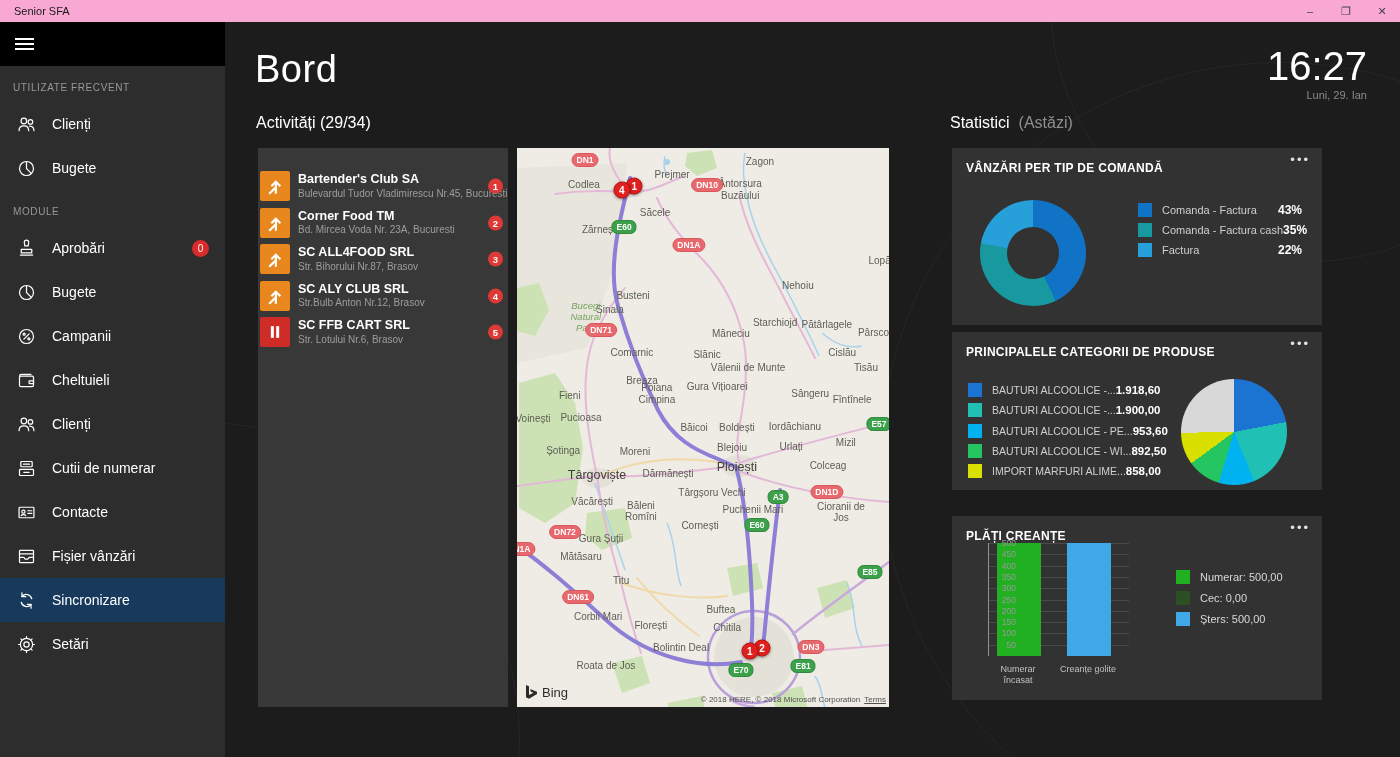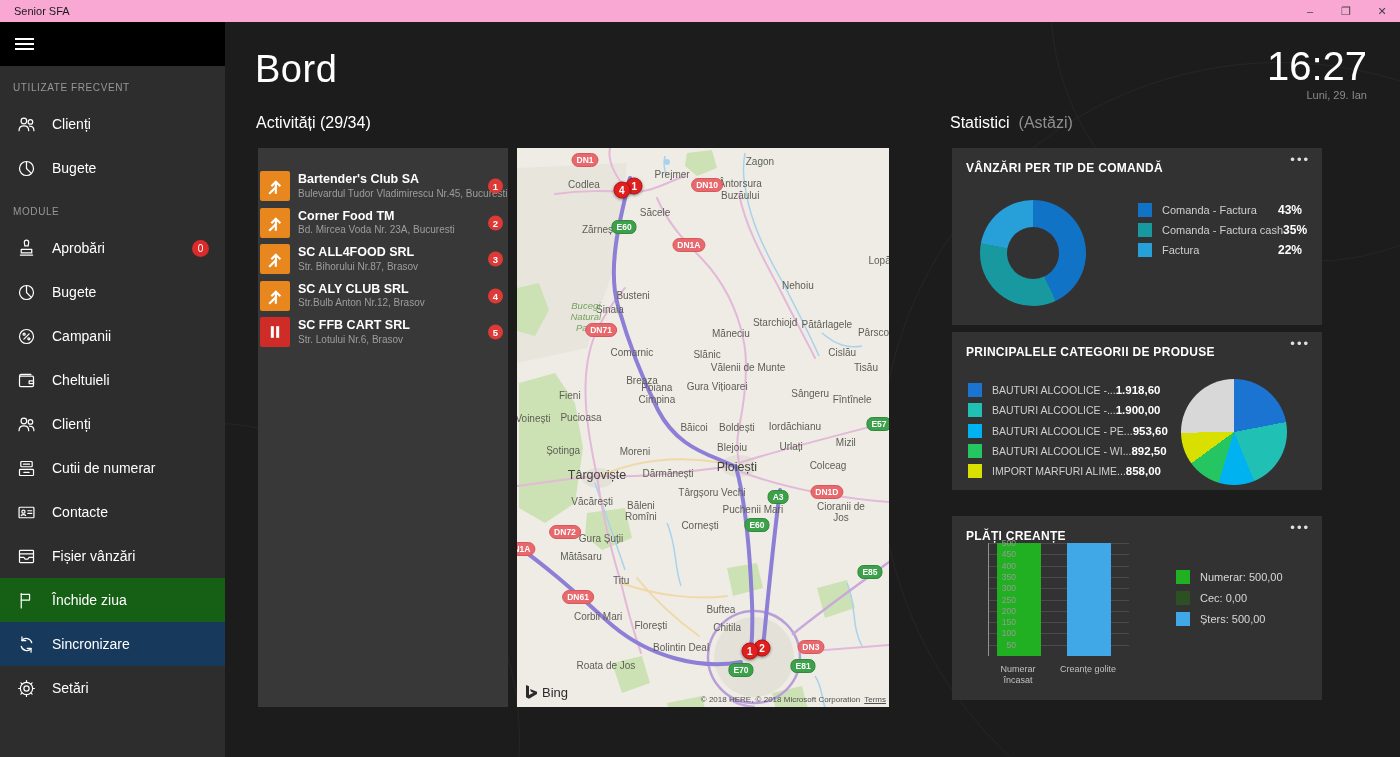--- a/index.html
+++ b/index.html
@@ -226,29 +226,20 @@
           </div>
           <div class="sidebar-item">
             <span class="icn">
               <svg viewBox="0 0 24 24">
                 <rect x="4" y="5" width="16" height="14" rx="1"></rect>
                 <path d="M4,13 H9 L10.5,15 H13.5 L15,13 H20"></path>
                 <path d="M4,9 H20"></path>
               </svg>
             </span>
             <span class="lbl">Fișier vânzări</span>
-          </div>
-          <div class="sidebar-item active-green">
-            <span class="icn">
-              <svg viewBox="0 0 24 24">
-                <path d="M6,4 V20.5"></path>
-                <path d="M6,5 H15.5 V11.5 H6"></path>
-              </svg>
-            </span>
-            <span class="lbl">Închide ziua</span>
           </div>
           <div class="sidebar-item active-blue">
             <span class="icn">
               <svg viewBox="0 0 24 24">
                 <path d="M18,10 A6.5,6.5 0 0 0 6.8,7.2"></path>
                 <path d="M6.8,3.2 V7.6 H11.2"></path>
                 <path d="M6,14 A6.5,6.5 0 0 0 17.2,16.8"></path>
                 <path d="M17.2,20.8 V16.4 H12.8"></path>
               </svg>
             </span>

